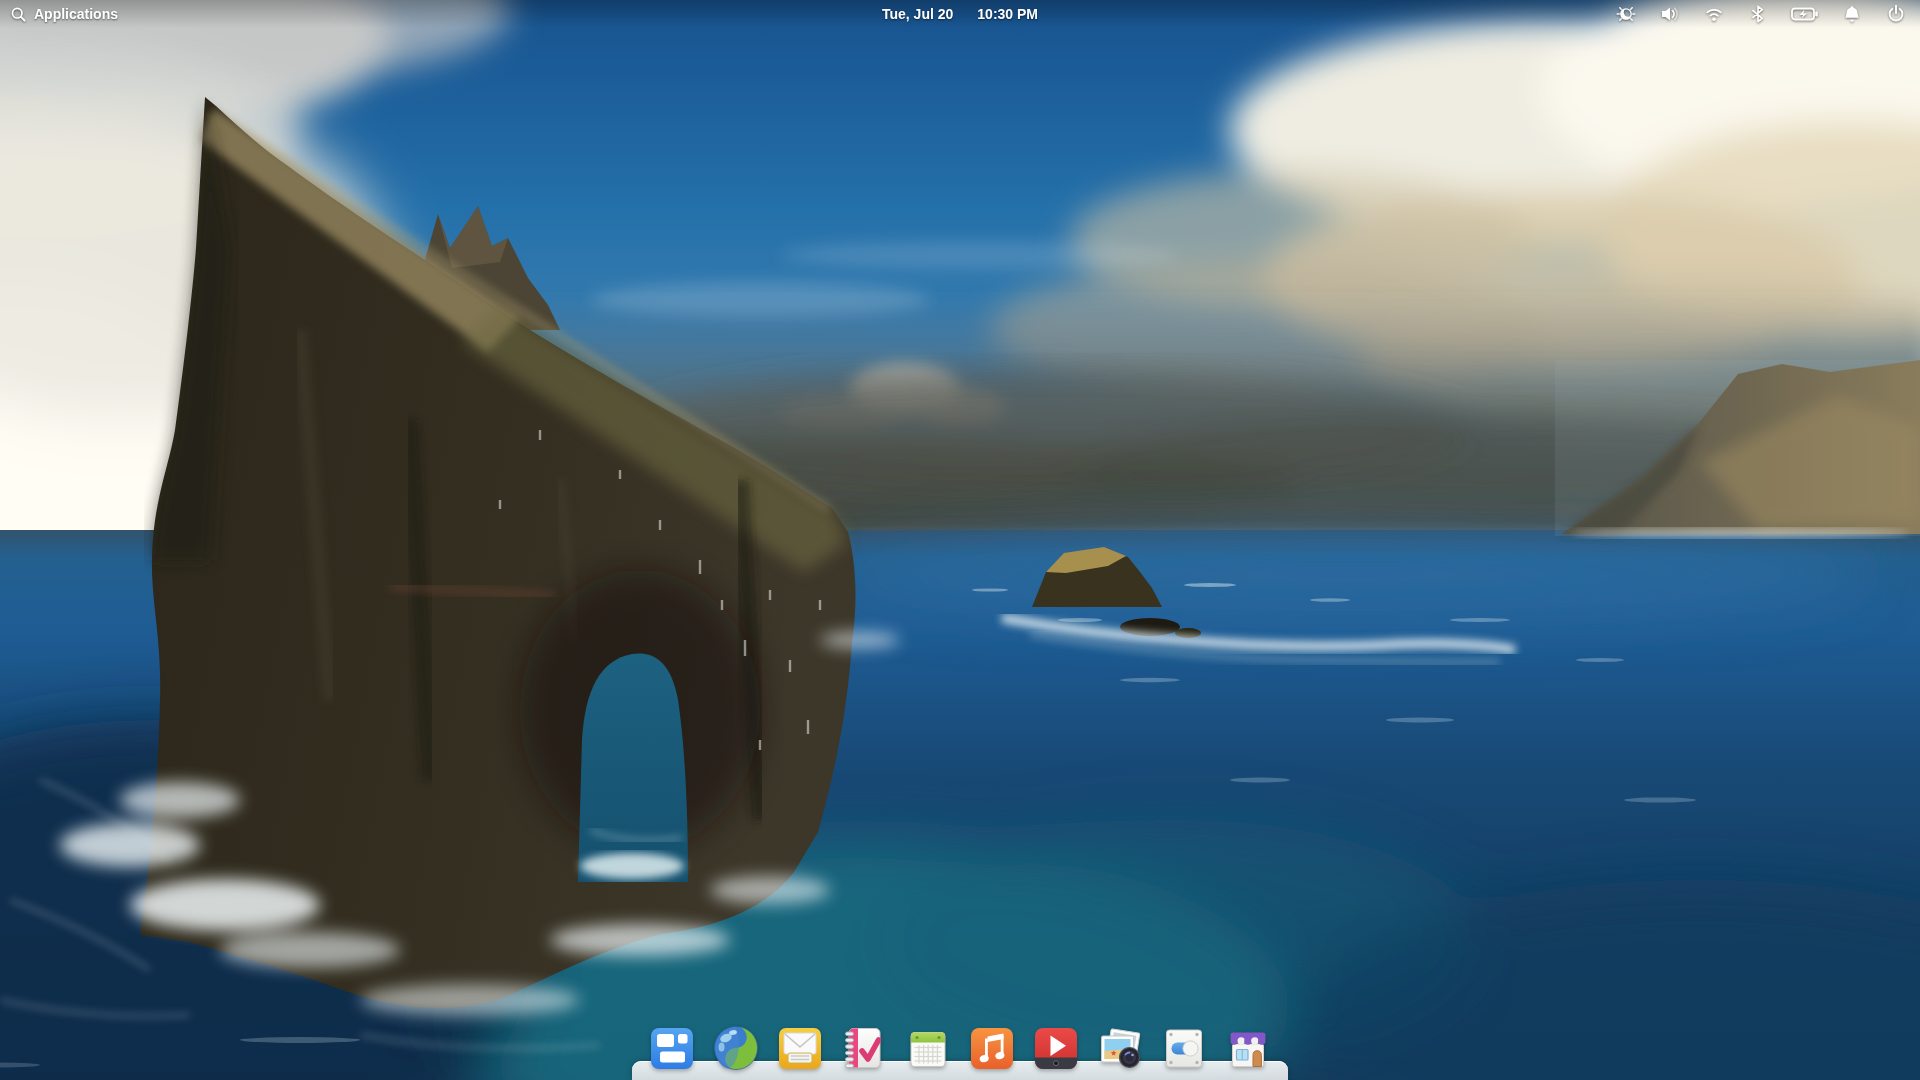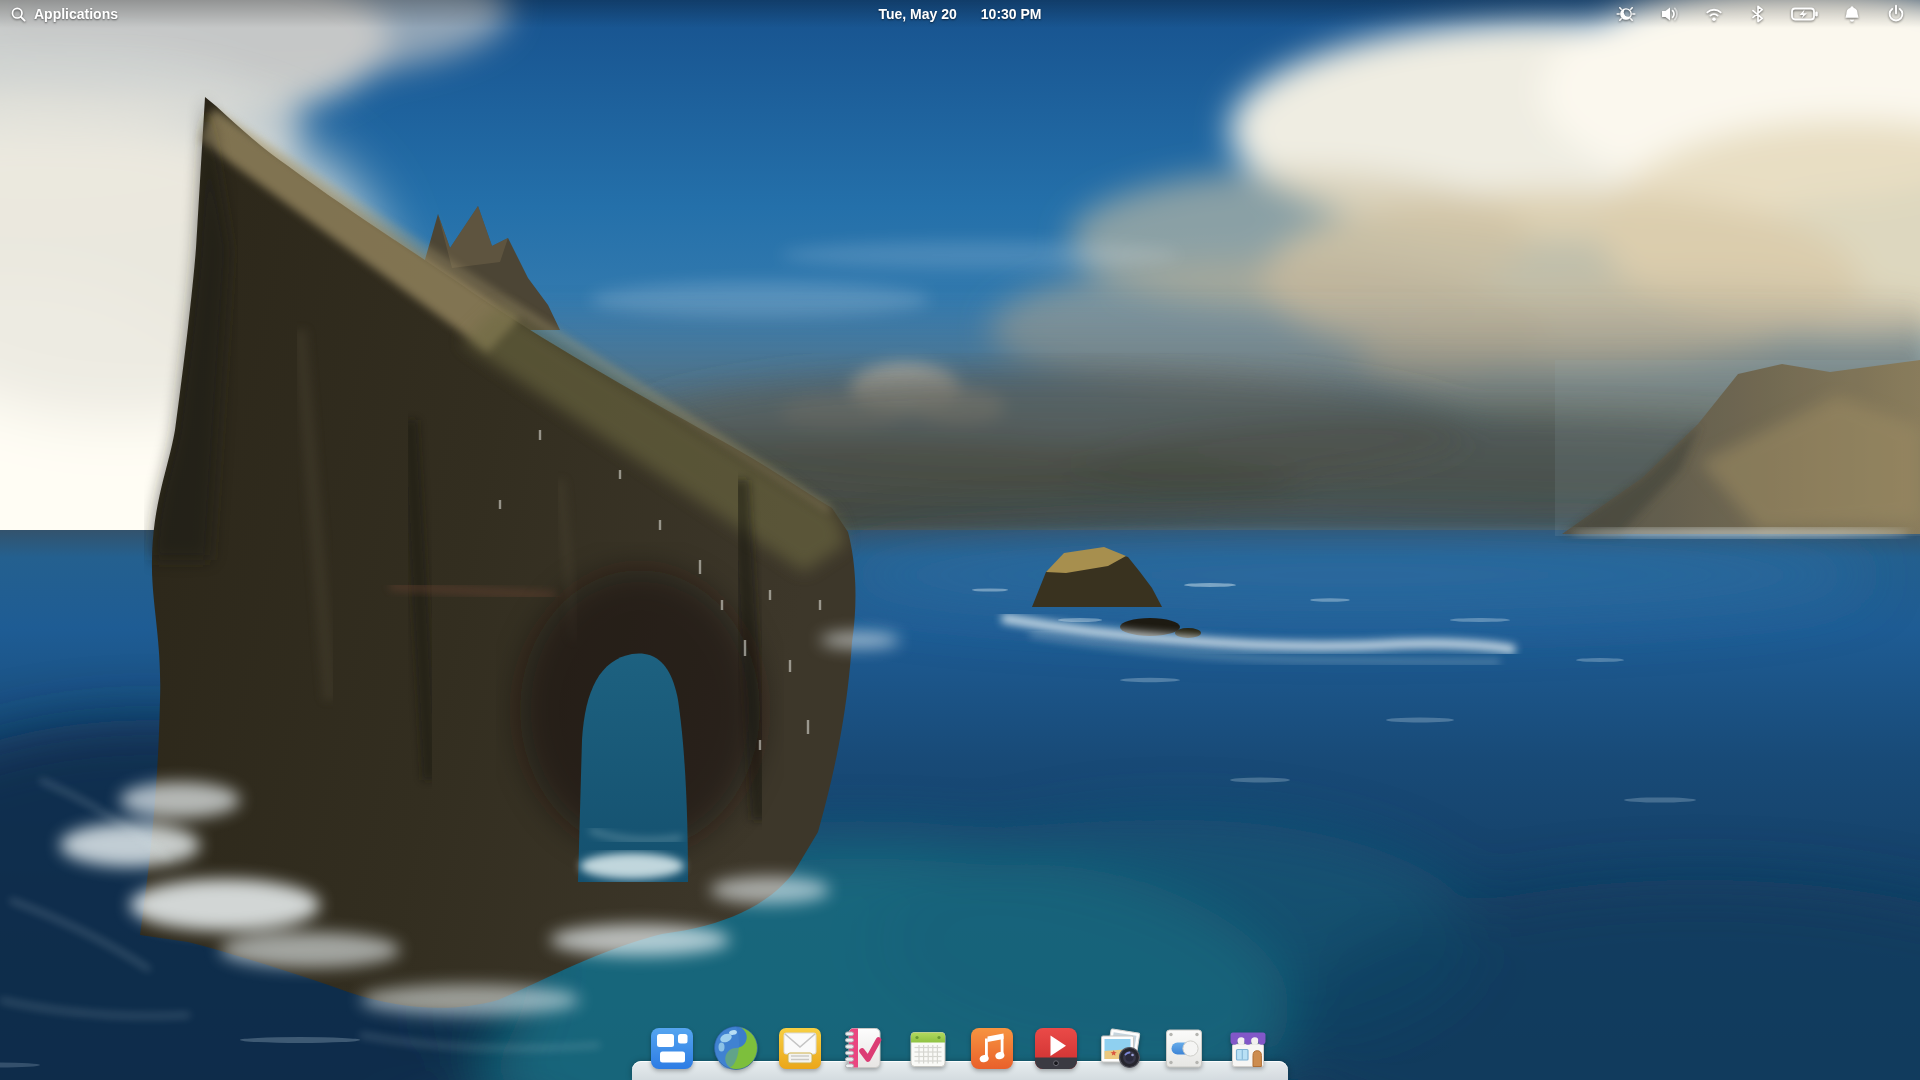--- a/index.html
+++ b/index.html
@@ -240,21 +240,21 @@
   <div class="panel">
     <div class="app-menu">
       <svg width="17" height="17" viewBox="0 0 20 20">
         <circle cx="8.5" cy="8.5" r="5.6" fill="none" stroke="#fff" stroke-width="2"></circle>
         <line x1="12.8" y1="12.8" x2="17.2" y2="17.2" stroke="#fff" stroke-width="2.2" stroke-linecap="round"></line>
       </svg>
       <span>Applications</span>
     </div>
 
     <div class="clock">
-      <span>Tue, May 20</span>
+      <span>Tue, Jul 20</span>
       <span>10:30 PM</span>
     </div>
 
     <div class="tray">
       <div class="ticon">
         <svg width="22" height="22" viewBox="0 0 22 22">
           <defs>
               <mask id="moonmask">
                 <rect width="22" height="22" fill="#fff"></rect>
                 <circle cx="13.4" cy="9.2" r="4.6" fill="#000"></circle>

